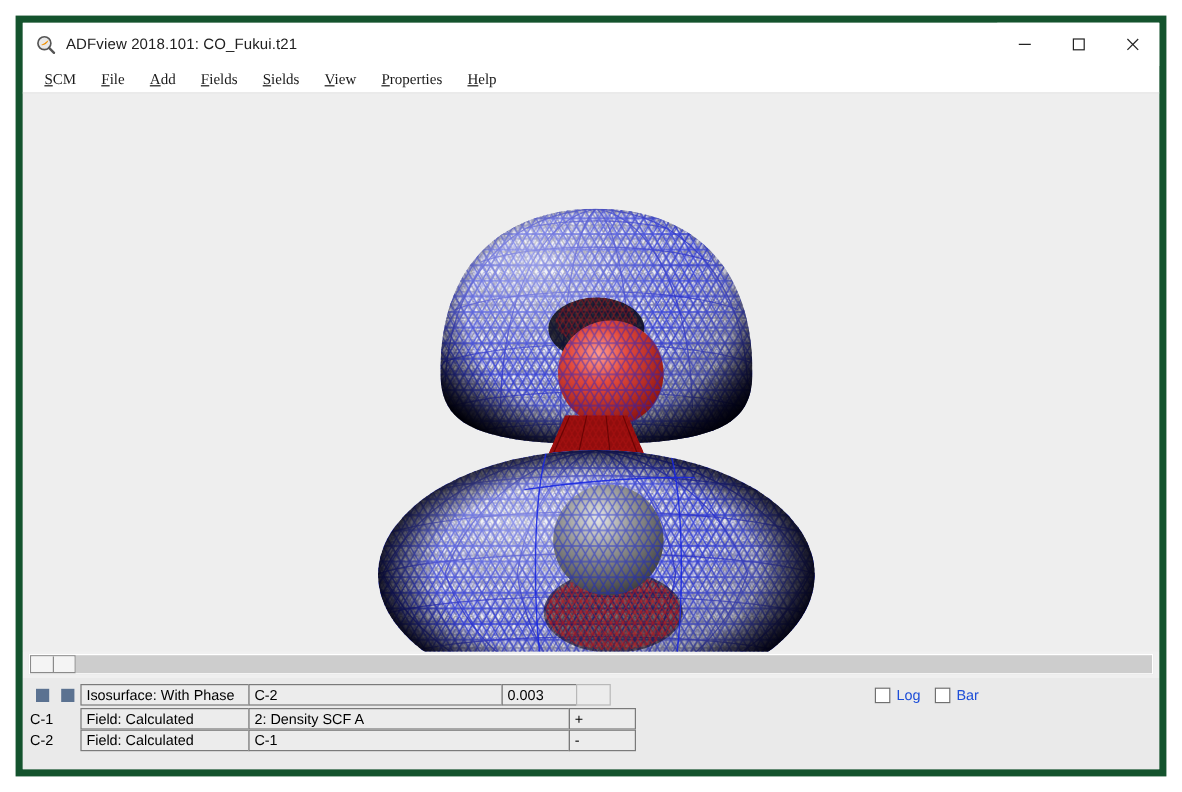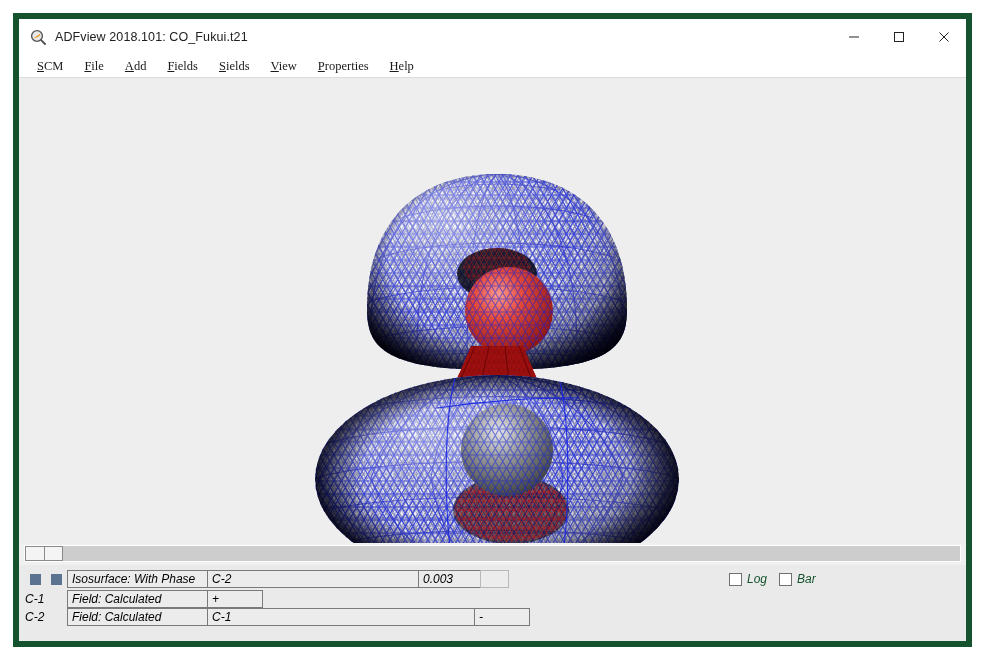--- a/index.html
+++ b/index.html
@@ -118,21 +118,20 @@
     background: #f4f4f4;
   }
   .scrollthumb .half + .half { border-left: 1px solid #8a8a8a; }
   
   .bottom {
     flex: 0 0 auto;
     background: #eaeaea;
     padding: 0 0 0 0;
     position: relative;
     height: 76px;
-    font-style: italic;
   }
   .brow {
     display: flex;
     align-items: center;
     height: 18px;
     position: absolute;
     left: 0;
   }
   .row1 { top: 5px; left: 0; }
   .row2 { top: 25px; left: 0; }
@@ -189,21 +188,21 @@
   }
   .chk {
     width: 13px; height: 13px;
     border: 1px solid #707070;
     background: #ffffff;
     box-sizing: border-box;
     flex: 0 0 auto;
   }
   .chk-label {
     font-size: 12px;
-    color: #14532d;
+    color: #1d4ed8;
     margin-left: 5px;
     margin-right: 12px;
     white-space: nowrap;
   }
 </style>
 </head>
 <body>
 
 <div class="page">
   <div class="window">
@@ -434,20 +433,21 @@
         </div>
         <div class="fld f-name">Isosurface: With Phase</div>
         <div class="fld f-arg">C-2</div>
         <div class="fld f-val">0.003</div>
         <div class="fld f-pad blank"></div>
       </div>
 
       <div class="brow row2">
         <div class="rowlabel">C-1</div>
         <div class="fld f-name">Field: Calculated</div>
+        <div class="fld f-arg2">2: Density SCF A</div>
         <div class="fld f-sign">+</div>
       </div>
 
       <div class="brow row3">
         <div class="rowlabel">C-2</div>
         <div class="fld f-name">Field: Calculated</div>
         <div class="fld f-arg2">C-1</div>
         <div class="fld f-sign">-</div>
       </div>
 

